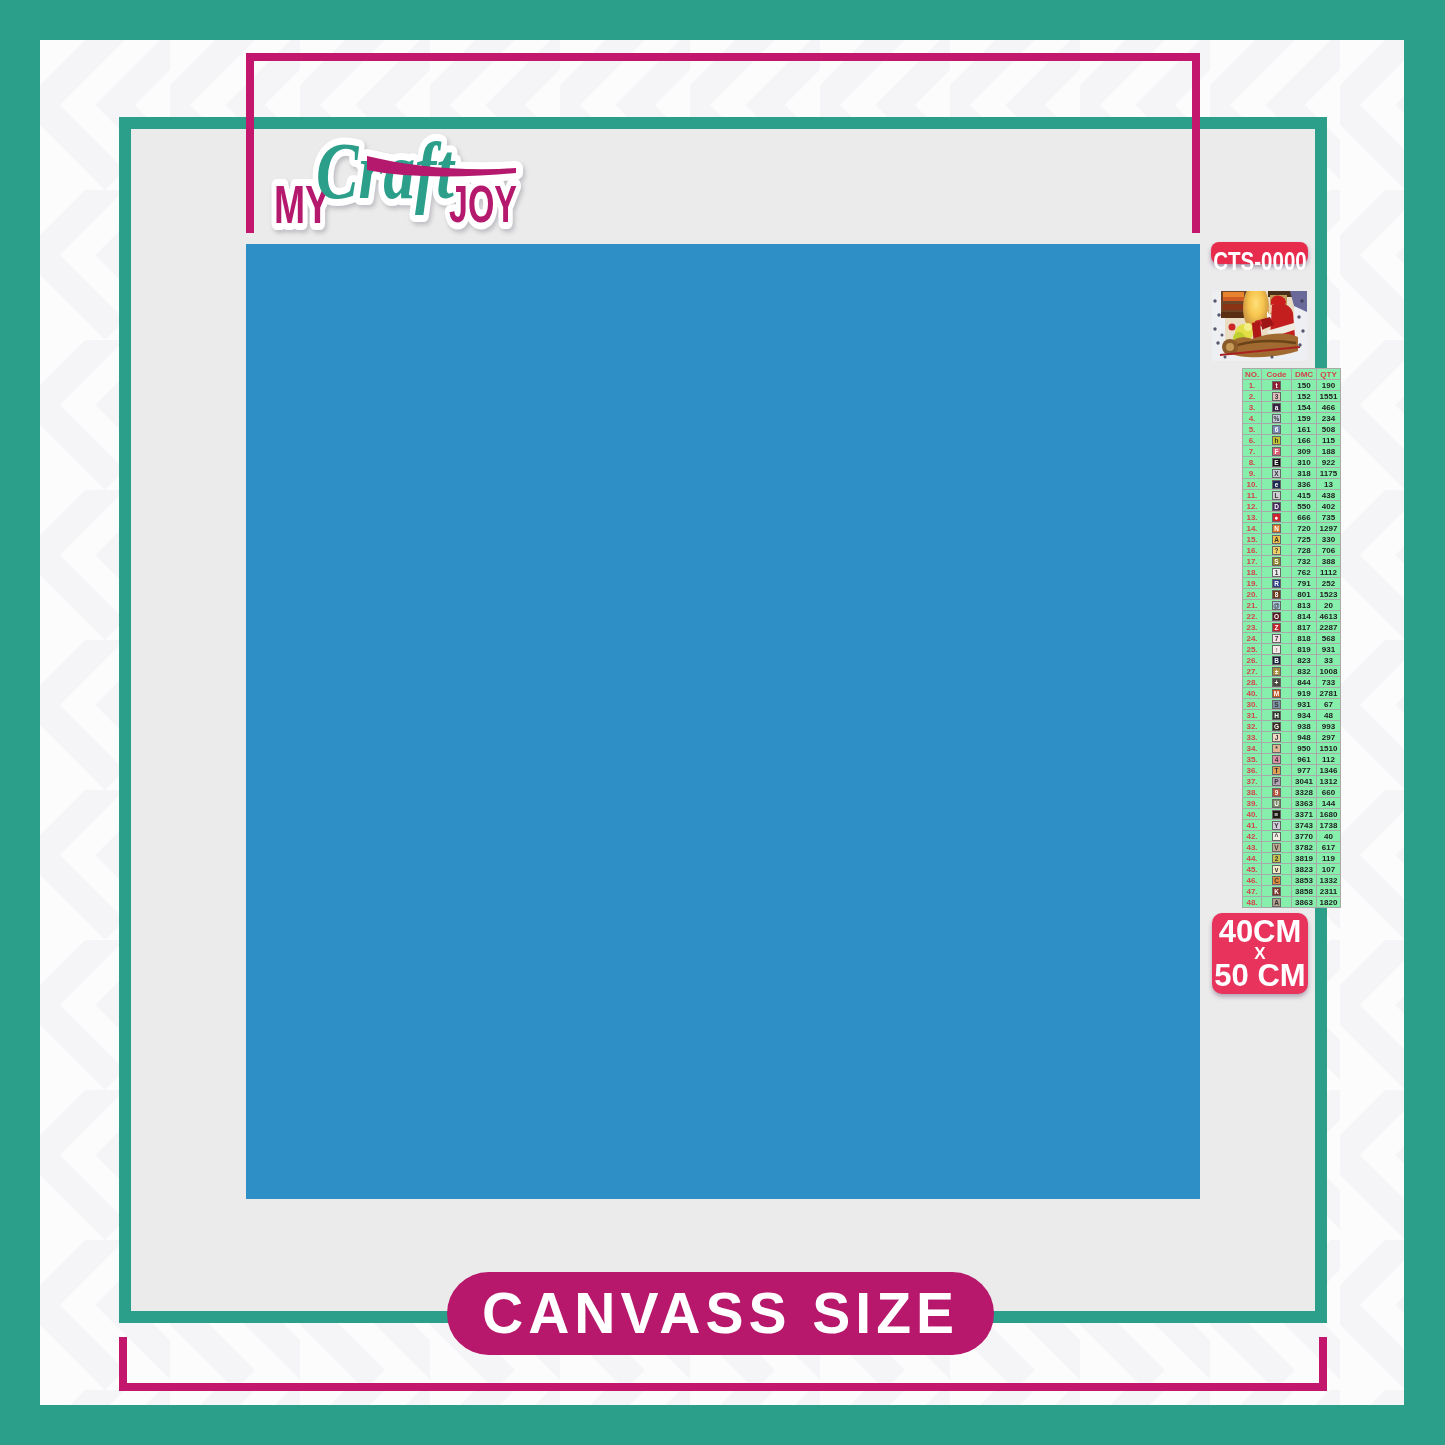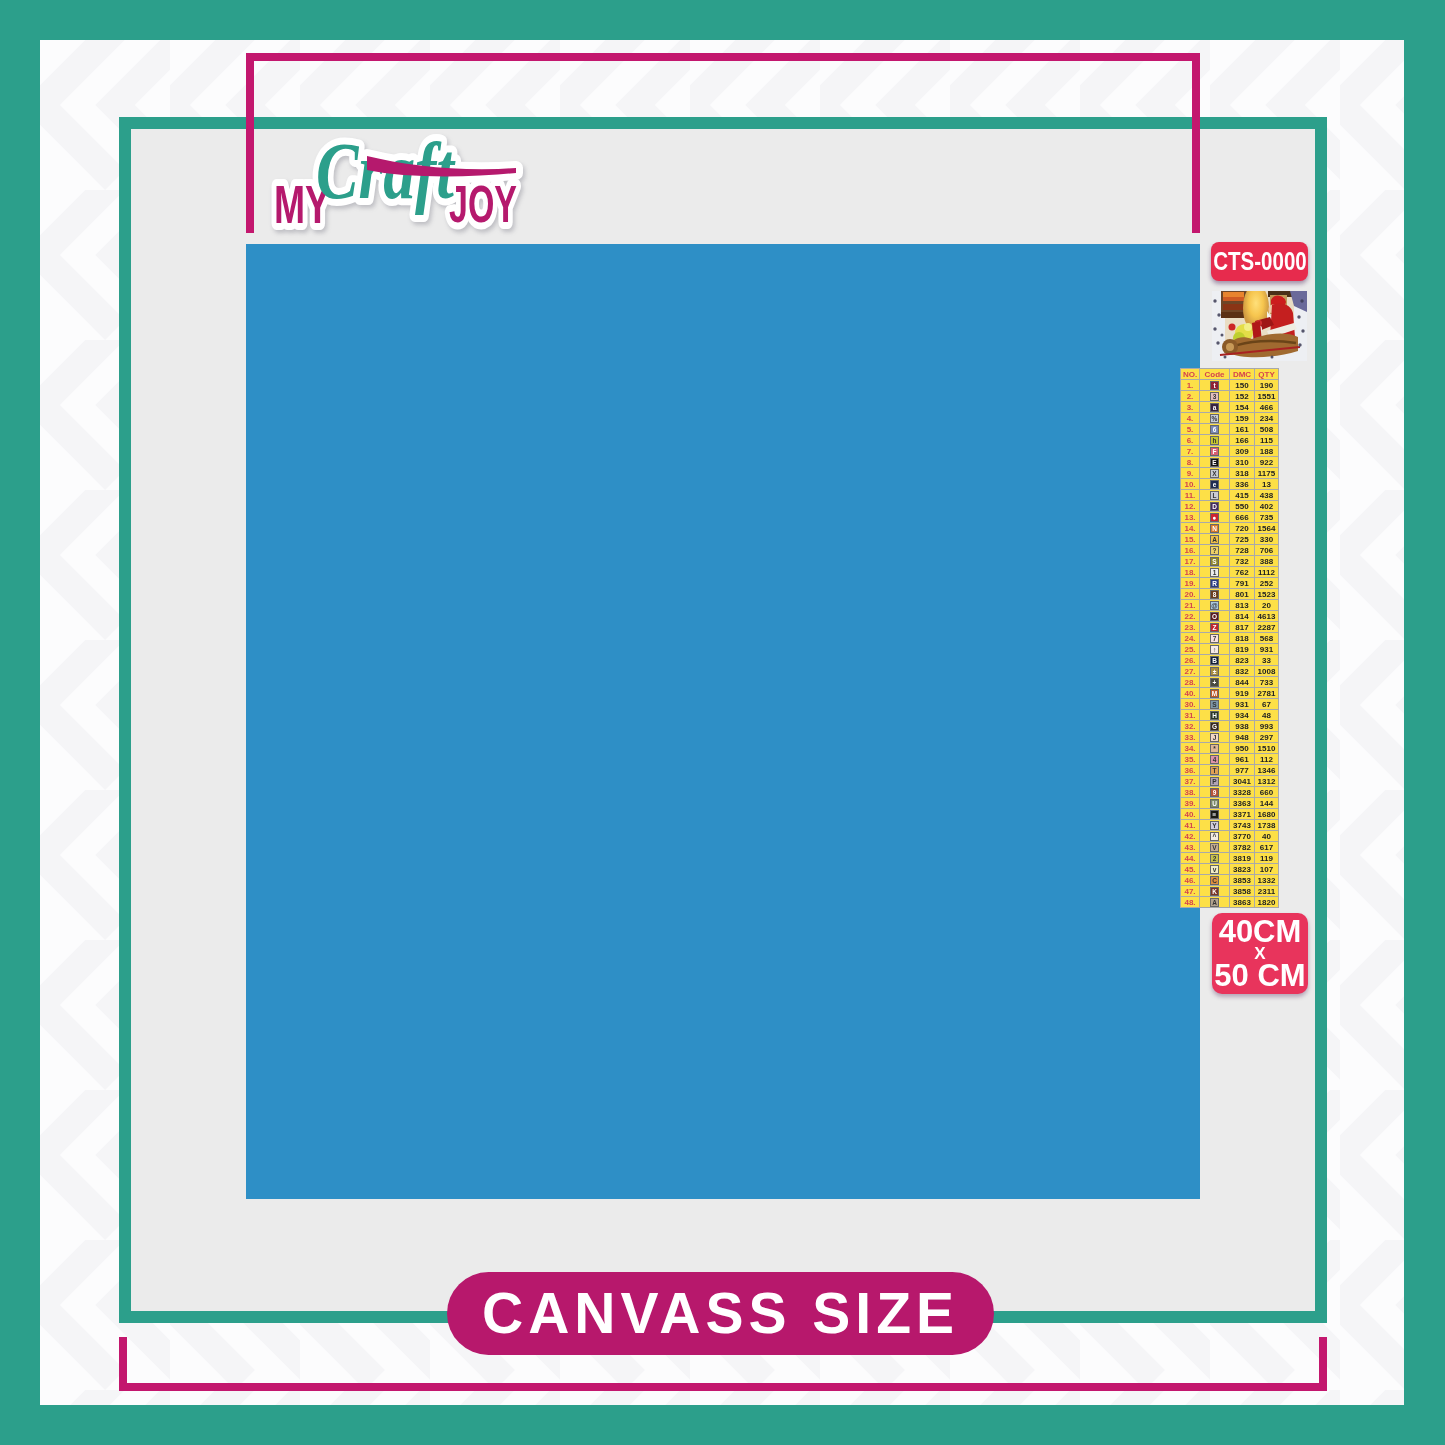--- a/index.html
+++ b/index.html
@@ -23,27 +23,27 @@
   font-weight:bold;text-align:center;letter-spacing:5px;}
 #pillTop{left:458px;top:15px;width:528px;height:88px;line-height:88px;font-size:57px;}
 #pillBot{left:447px;top:1272px;width:547px;height:83px;line-height:83px;font-size:57px;}
 
 #blue{position:absolute;left:246px;top:244px;width:954px;height:955px;background:#2e8fc6;
   color:#fff;text-align:center;}
 #blue .t{position:absolute;width:100%;font-weight:bold;font-size:146px;letter-spacing:-1px;}
 #p1{top:340px;}
 #p2{top:458px;}
 
-#cts{position:absolute;left:1211px;top:242px;width:97px;height:39px;background:#e72b4d;
+#cts{position:absolute;left:1211px;top:242px;width:97px;height:22px;background:#e72b4d;
   border-radius:8px;color:#fff;font-weight:bold;font-size:25px;line-height:39px;text-align:center;
   box-shadow:0 3px 4px rgba(80,40,90,.45);}
 #cts span{position:absolute;white-space:nowrap;left:50%;top:0;transform:translateX(-50%) scaleX(.82);}
 #thumb{position:absolute;left:1212px;top:291px;width:95px;height:70px;}
-#legendtbl{position:absolute;left:1180px;top:368px;width:98px;border-collapse:collapse;
-  background:#fde047;font-weight:bold;table-layout:fixed;}
+#legendtbl{position:absolute;left:1242px;top:368px;width:98px;border-collapse:collapse;
+  background:#86efac;font-weight:bold;table-layout:fixed;}
 #legendtbl td{border:1px solid #a9a9a9;padding:0;text-align:center;height:10px;
   font-size:8px;line-height:9px;color:#222;overflow:hidden;}
 #legendtbl col.c1{width:19px;}
 #legendtbl col.c2{width:30px;}
 #legendtbl col.c3{width:25px;}
 #legendtbl col.c4{width:24px;}
 #legendtbl .no{color:#d4424d;}
 #legendtbl .hdr td{color:#d4424d;}
 .sq{display:inline-block;box-sizing:border-box;width:9px;height:9px;line-height:7px;font-size:6.5px;
   border:1px solid #666;vertical-align:top;margin-top:0px;font-weight:bold;}
@@ -234,21 +234,21 @@
 <tr>
           <td class="no">13.</td>
           <td class="code"><span class="sq" style="background:#cf2430;color:#fff">●</span></td>
           <td>666</td>
           <td>735</td>
         </tr>
 <tr>
           <td class="no">14.</td>
           <td class="code"><span class="sq" style="background:#d97a2b;color:#fff">N</span></td>
           <td>720</td>
-          <td>1564</td>
+          <td>1297</td>
         </tr>
 <tr>
           <td class="no">15.</td>
           <td class="code"><span class="sq" style="background:#efbf48;color:#333">A</span></td>
           <td>725</td>
           <td>330</td>
         </tr>
 <tr>
           <td class="no">16.</td>
           <td class="code"><span class="sq" style="background:#edcf67;color:#333">?</span></td>

